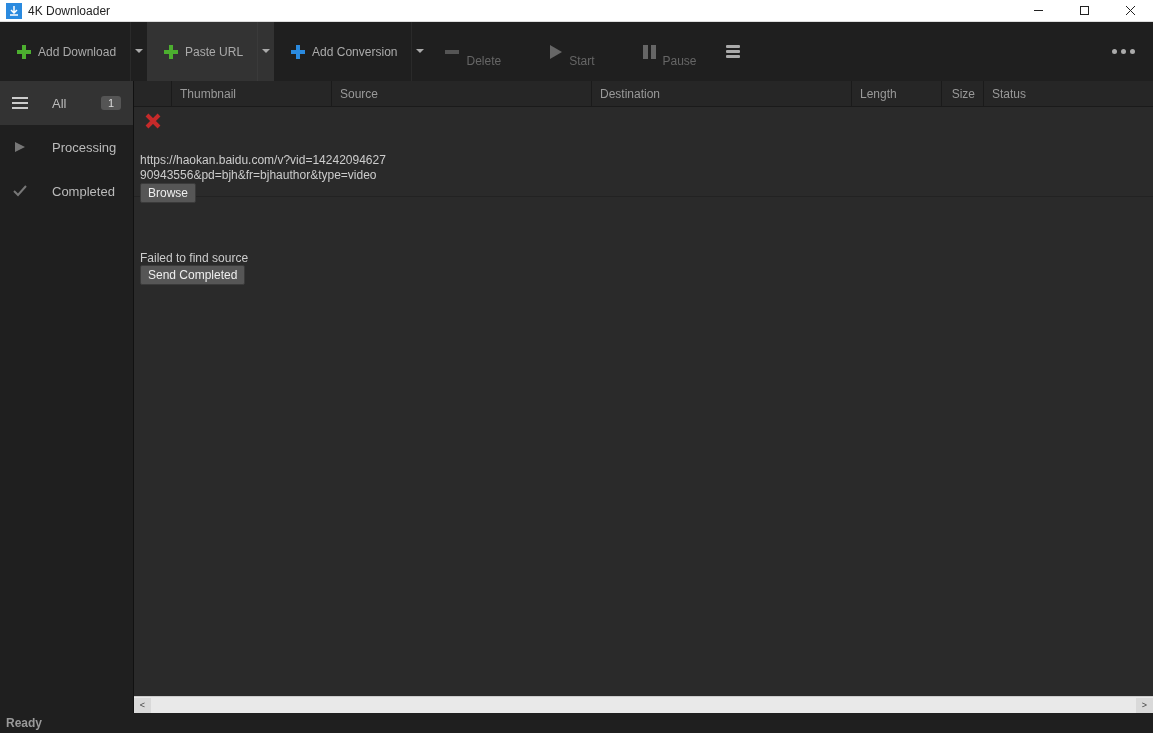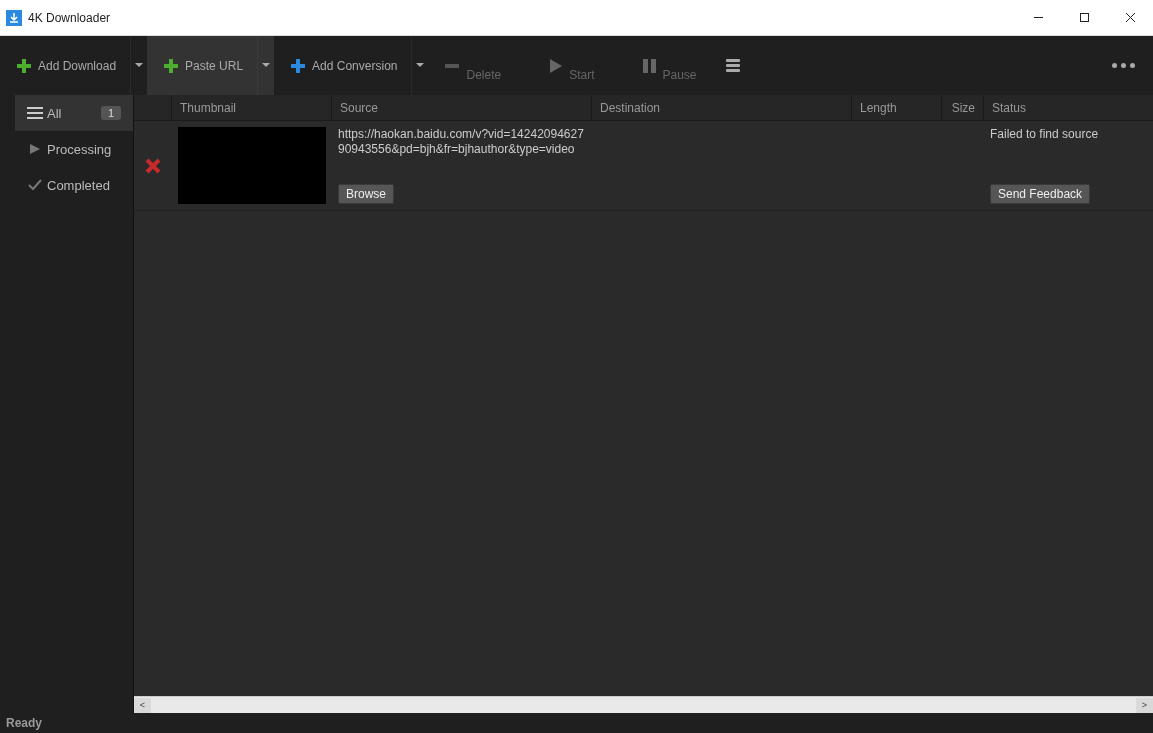--- a/index.html
+++ b/index.html
@@ -1,19 +1,19 @@
 <!DOCTYPE html>
 <html><head>
 <meta charset="utf-8">
 <style>
 * { margin: 0; padding: 0; box-sizing: border-box; font-family: "Segoe UI", Arial, sans-serif; }
 body { width: 1153px; height: 733px; background: #fff; overflow: hidden; display: flex; flex-direction: column; }
 
 
-.title-bar { height: 36px; background: #fff; display: flex; align-items: center; padding-left: 6px; border-bottom: 1px solid #ddd; }
+.title-bar { height: 22px; background: #fff; display: flex; align-items: center; padding-left: 6px; border-bottom: 1px solid #ddd; }
 .app-icon { width: 16px; height: 16px; background: #2a8adf; display: inline-flex; align-items: center; justify-content: center; color: #fff; font-size: 11px; font-weight: bold; margin-right: 6px; }
 .title-text { font-size: 12px; color: #222; flex: 1; }
 .win-controls { display: flex; height: 100%; }
 .win-btn { width: 46px; height: 100%; display: flex; align-items: center; justify-content: center; font-size: 13px; color: #222; }
 .win-btn svg { stroke: #222; }
 
 
 .toolbar { height: 59px; background: #1f1f1f; display: flex; align-items: stretch; }
 .tool-btn-wrap { display: flex; align-items: stretch; }
 .tool-btn { display: flex; flex-direction: row; align-items: center; justify-content: center; padding: 0 14px; gap: 4px; }
@@ -27,40 +27,40 @@
 .toolbar-spacer { flex: 1; }
 .menu-extra { width: 44px; display: flex; align-items: center; justify-content: center; margin-left:auto; }
 .more-btn { width: 60px; display: flex; align-items: center; justify-content: center; }
 .dot { width: 5px; height: 5px; border-radius: 50%; background: #aaa; margin: 0 2px; }
 
 
 .main { flex: 1; display: flex; overflow: hidden; }
 
 
 .sidebar { width: 134px; background: #1f1f1f; display: flex; flex-direction: column; border-right: 1px solid #111; }
-.side-item { height: 36px; display: flex; align-items: center; padding: 0 12px; gap: 4px; color: #bbb; font-size: 13px; margin-left: 15px; }
+.side-item { height: 44px; display: flex; align-items: center; padding: 0 12px; gap: 24px; color: #bbb; font-size: 13px; }
 .side-item.active { background: #333; }
 .side-ico { width: 16px; display: flex; align-items: center; justify-content: center; }
 .side-txt { flex: 1; }
 .side-badge { background: #555; color: #ddd; font-size: 11px; border-radius: 3px; padding: 1px 7px; }
 
 
 .content { flex: 1; display: flex; flex-direction: column; background: #f97316; }
 .col-headers { height: 26px; background: #262626; display: flex; align-items: center; color: #999; font-size: 12px; border-bottom: 1px solid #1a1a1a; }
 .ch { padding: 0 8px; border-right: 1px solid #1a1a1a; height:100%; display:flex; align-items:center; }
 .ch-del { width: 38px; }
 .ch-thumb { width: 160px; }
 .ch-src { width: 260px; }
 .ch-dest { width: 260px; }
 .ch-len { width: 90px; }
 .ch-size { width: 42px; text-align:right; justify-content:flex-end; padding-right:8px; }
 .ch-status { flex: 1; }
 
 .rows { flex: 1; overflow: hidden; background:#2a2a2a; }
-.row { display: flex; height: 90px; border-bottom: 1px solid #222; background:#2a2a2a; }
+.row { display: flex; height: 90px; border-bottom: 1px solid #222; background:#2a2a2a;flex-direction:column; }
 .cell { padding: 6px 6px; font-size: 12px; color: #ccc; border-right: 0px solid #222; }
 .cell-del { width: 38px; display:flex; align-items:center; justify-content:center; }
 .cell-thumb { width: 160px; }
 .thumb-box { width: 100%; height: 100%; background: #000; }
 .cell-src { width: 260px; display:flex; flex-direction:column; justify-content:space-between; padding-bottom:6px;}
 .src-url { color:#ccc; font-size:12px; line-height:15px; word-break:break-all; }
 .cell-dest { width: 260px; }
 .cell-len { width: 90px; }
 .cell-size { width: 42px; }
 .cell-status { flex: 1; display:flex; flex-direction:column; justify-content:space-between; padding-bottom:6px;}
@@ -242,21 +242,21 @@
         </div>
         <div class="cell cell-src">
           <div class="src-url">https://haokan.baidu.com/v?vid=1424209462790943556&amp;pd=bjh&amp;fr=bjhauthor&amp;type=video</div>
           <div class="small-btn">Browse</div>
         </div>
         <div class="cell cell-dest"></div>
         <div class="cell cell-len"></div>
         <div class="cell cell-size"></div>
         <div class="cell cell-status">
           <div class="status-txt">Failed to find source</div>
-          <div class="small-btn">Send Feedback</div>
+          <div class="small-btn">Send Completed</div>
         </div>
       </div>
     </div>
     <div class="hscroll">
       <div class="hs-arrow">&lt;</div>
       <div class="hs-track"></div>
       <div class="hs-arrow">&gt;</div>
     </div>
   </div>
 </div>

